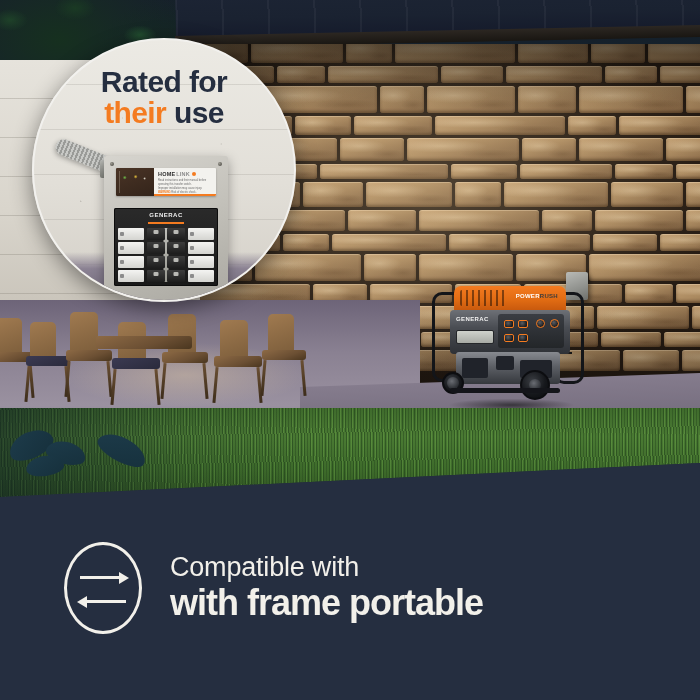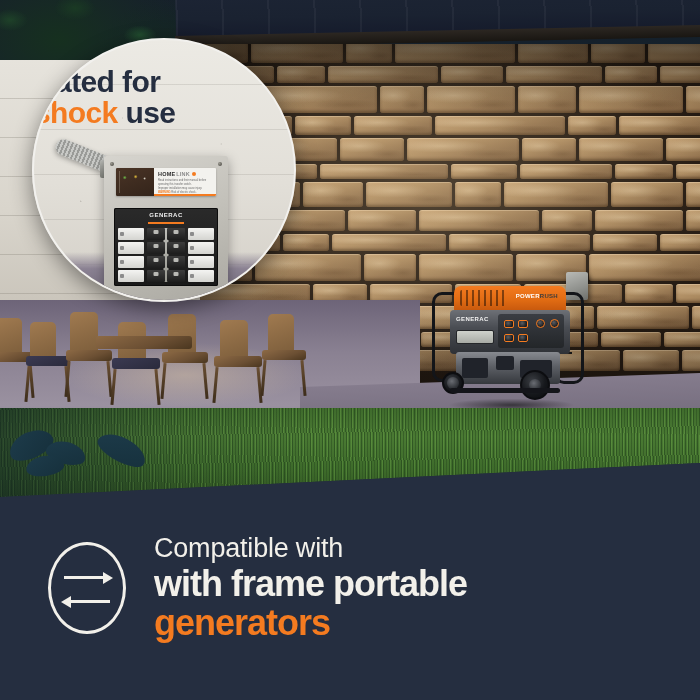--- a/index.html
+++ b/index.html
@@ -365,20 +365,21 @@
     left:0; bottom:0;
     width:100%; height:48px;
     background:linear-gradient(180deg, rgba(140,132,148,.0) 0%, #8a8192 35%, #6f6778 100%);
   }
 
   
   .headline{
     position:absolute;
     left:0; top:26px;
     width:100%;
+    text-align:center;
     line-height:1.04;
     z-index:4;
   }
   .headline .l1{
     display:block;
     font-size:30px;
     font-weight:bold;
     color:#252e40;
     letter-spacing:-.6px;
   }
@@ -571,20 +572,21 @@
     background:#252e40;
     clip-path:polygon(0 42px, 700px 8px, 700px 245px, 0 245px);
     z-index:5;
   }
   .banner-inner{
     position:absolute;
     left:0; top:68px;
     width:100%; height:130px;
     display:flex;
     align-items:center;
+    padding-left:16px;
   }
   .swap-icon{
     flex:0 0 auto;
     margin-left:48px;
     width:78px; height:92px;
     position:relative;
   }
   .swap-ring{
     position:absolute;
     left:0; top:0;
@@ -876,21 +878,21 @@
   </div>
 
   <div class="inset">
     <div class="inset-wall-lines"></div>
     <div class="inset-speck"></div>
     <div class="inset-bottom"></div>
 
     <div class="headline">
       <span class="l1">Rated for</span>
       <span class="l2">
-        <span class="hl">shock</span><span class="rest"> use</span>
+        <span class="hl">their</span><span class="rest"> use</span>
       </span>
     </div>
 
     <div class="conduit"></div>
     <div class="conduit-collar"></div>
 
     <div class="panel">
       <div class="panel-screw" style="left:6px; top:6px;"></div>
       <div class="panel-screw" style="right:6px; top:6px;"></div>
       <div class="panel-screw" style="left:6px; bottom:6px;"></div>
@@ -960,18 +962,17 @@
         <div class="swap-arrow right" style="left:16px; top:34px; width:40px;">
           <span class="head"></span>
         </div>
         <div class="swap-arrow left" style="left:22px; top:58px; width:40px;">
           <span class="head"></span>
         </div>
       </div>
       <div class="banner-text">
         <span class="bt-1">Compatible with</span>
         <span class="bt-2">with frame portable</span>
-        <span class="bt-3">generators</span>
       </div>
     </div>
   </div>
 
 </div>
 
 </body></html>

